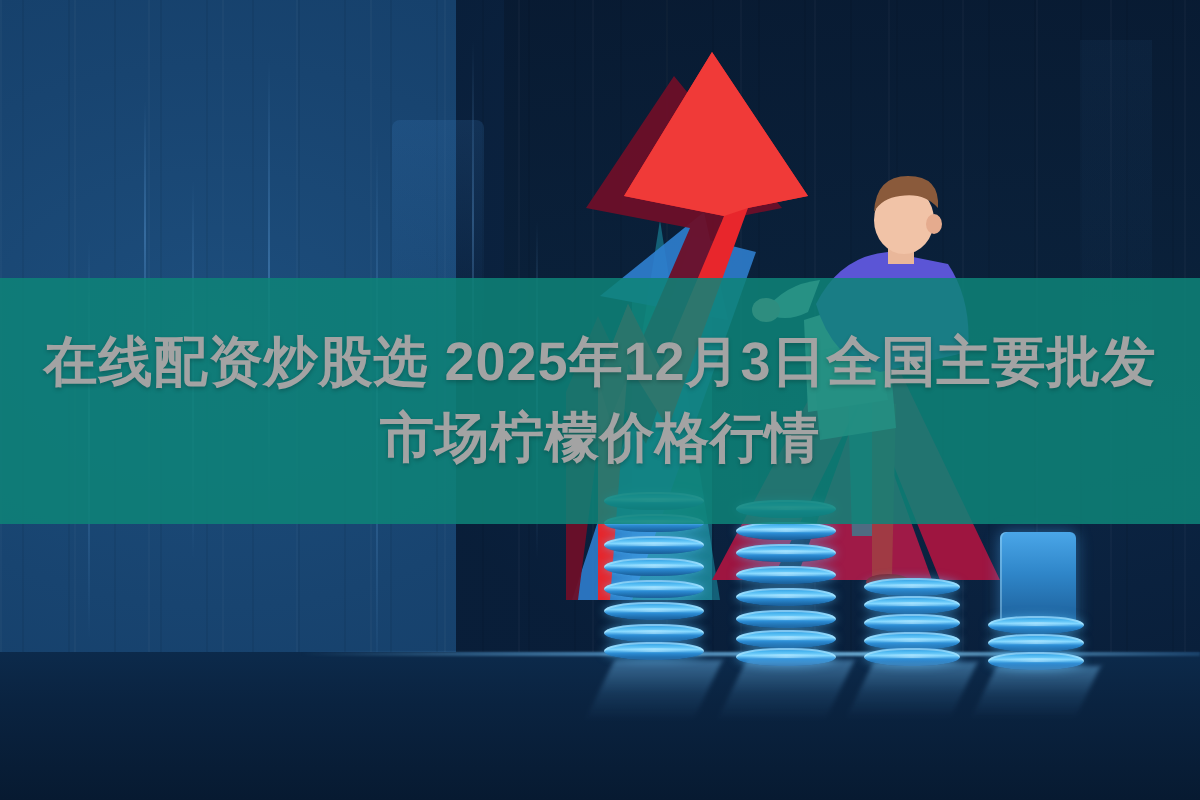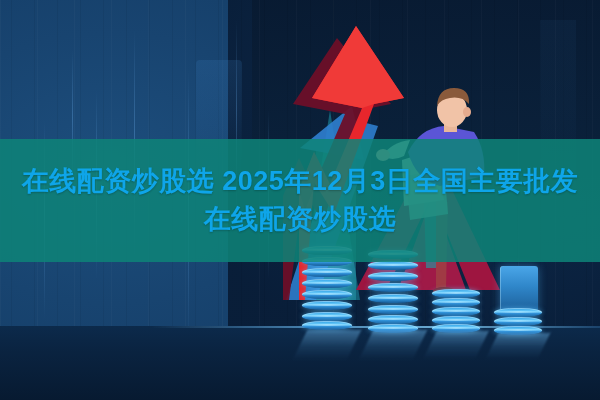--- a/index.html
+++ b/index.html
@@ -92,21 +92,21 @@
     position:absolute;left:0;right:0;
     background:rgba(14,132,120,.86);
   }
   .band-inner{
     position:absolute;inset:0;
     display:flex;flex-direction:column;
     align-items:center;justify-content:center;
     gap:6px;
   }
   .tline{
-    color:#0ea5e9;
+    color:#a3a3a3;
     font-size:27px;
     font-weight:bold;
     letter-spacing:.5px;
     line-height:1.18;
     text-align:center;
     white-space:nowrap;
     text-shadow:0 1px 2px rgba(0,0,0,.22);
   }
 </style>
 </head>
@@ -213,17 +213,17 @@
   <div class="stack" style="left:494px;top:308px;width:48px;height:28px;">
     <div class="coin" style="top:0px;"></div>
     <div class="coin" style="top:9px;"></div>
     <div class="coin" style="top:18px;"></div>
   </div>
   <div class="reflect" style="left:492px;top:333px;width:52px;height:26px;transform:skewX(-26deg);"></div>
 
   <div class="band" style="top:139px;height:123px;">
     <div class="band-inner">
       <div class="tline">在线配资炒股选 2025年12月3日全国主要批发</div>
-      <div class="tline">在线配资炒股选</div>
+      <div class="tline">市场柠檬价格行情</div>
     </div>
   </div>
 
 </div>
 
 </body></html>

